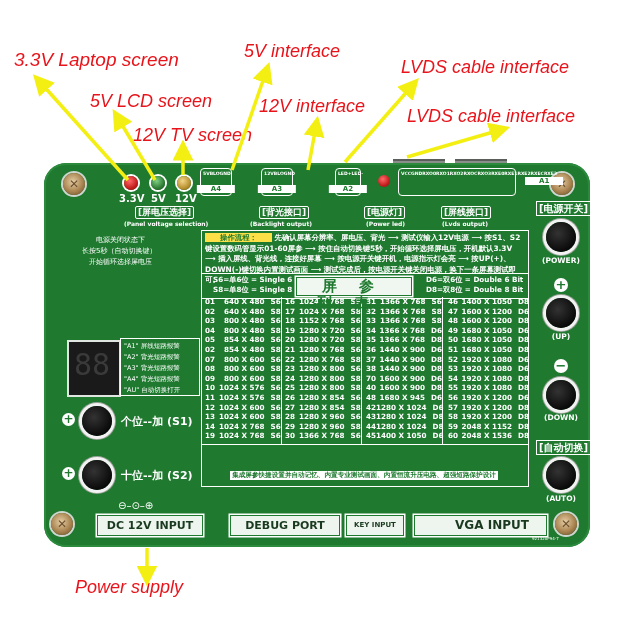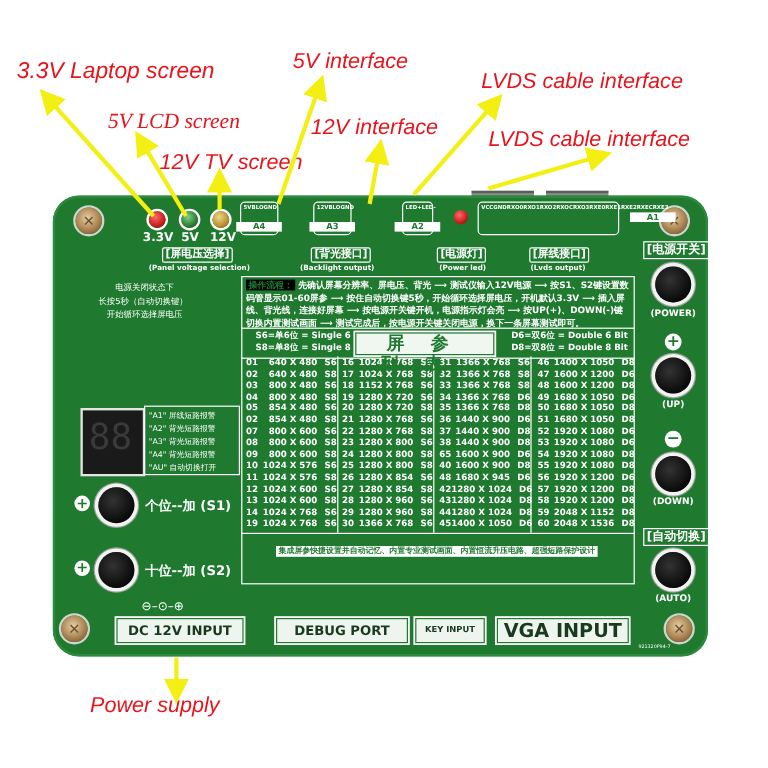--- a/index.html
+++ b/index.html
@@ -18,42 +18,42 @@
   .conntag{position:absolute;left:50%;bottom:2px;transform:translateX(-50%);background:#fff;color:#1f7a30;font-size:7px;font-weight:bold;padding:0 14px;line-height:8px;}
   .box{position:absolute;border:1.5px solid #ffffff;}
   .tester-box{position:absolute;left:63px;top:270px;width:133px;height:68px;background:#e8f2e8;border:2px solid #ffffff;box-shadow:0 0 0 1.5px #e8f2e8;}
   .tester-box div{text-align:center;color:#1f7a30;font-weight:bold;white-space:nowrap;}
   .seg{position:absolute;left:67px;top:340px;width:50px;height:53px;background:#1a1a1a;border:2px solid #e0e6e0;}
   .seg span{position:absolute;top:8px;font-family:"DejaVu Sans Mono",monospace;font-size:30px;color:#3a3a3a;line-height:1;}
   .btn{position:absolute;width:30px;height:30px;border-radius:50%;background:radial-gradient(circle at 40% 38%,#333 0%,#0a0a0a 70%);box-shadow:0 0 0 3px #f2f2f2,0 0 0 4px #9aa39a;}
   .plus{position:absolute;width:13px;height:13px;border-radius:50%;background:#ffffff;color:#1f7a30;font-weight:bold;font-size:12px;line-height:13px;text-align:center;}
   .flow{position:absolute;left:201px;top:230px;width:326px;height:255px;border:1.5px solid #ffffff;}
   .flowtext{position:absolute;left:3px;top:2px;width:320px;font-size:7.4px;line-height:10.5px;color:#ffffff;font-weight:bold;}
-  .flowtext .hl{background:#000000;color:#1f7a30;padding:0 2px;}
+  .flowtext .hl{background:#fde047;color:#1f7a30;padding:0 15px;}
   .legendrow{position:absolute;top:273px;height:24px;border-top:1.5px solid #fff;border-bottom:1.5px solid #fff;}
   .legend{position:absolute;font-size:7.2px;line-height:10px;color:#ffffff;font-weight:bold;white-space:nowrap;}
   .tabletitle{position:absolute;left:296px;top:277px;width:114px;height:17px;background:#f0f6f0;color:#1f7a30;font-weight:bold;font-size:15px;line-height:17px;text-align:center;letter-spacing:22px;text-indent:10px;border:1.5px solid #1f7a30;box-shadow:0 0 0 1.5px #fff;}
   .col{position:absolute;top:297px;height:147px;border-right:1.5px solid #fff;}
   .col .r{height:9.6px;font-size:7.2px;line-height:9.6px;color:#fff;font-weight:bold;white-space:pre;font-family:"DejaVu Sans",sans-serif;display:flex;}
   .col .r .n{width:17px;padding-left:4px;}
   .col .r .res{width:62px;text-align:right;padding-right:6px;}
   .col .r .m{width:14px;}
   .notes{position:absolute;left:203px;top:446px;width:322px;text-align:center;}
   .notes div{display:inline-block;background:#ffffff;color:#1f7a30;font-size:6.6px;font-weight:bold;line-height:9px;padding:0 2px;margin:1px 0;white-space:nowrap;}
   .port{position:absolute;top:515px;height:19px;background:#eef4ee;border:1.5px solid #1f7a30;box-shadow:0 0 0 1.5px #fff;color:#1a3a1f;font-weight:bold;text-align:center;line-height:19px;white-space:nowrap;}
   .sidebtn-label{position:absolute;color:#fff;font-size:7.5px;font-weight:bold;text-align:center;width:60px;}
   .sidehdr{position:absolute;border:1.5px solid #fff;color:#fff;font-weight:bold;font-size:10px;line-height:13px;padding:0 2px;white-space:nowrap;}
   .circ-sign{position:absolute;width:14px;height:14px;border-radius:50%;background:#fff;color:#1f7a30;font-weight:bold;text-align:center;font-size:13px;line-height:14px;}
   .edge-conn{position:absolute;top:159px;height:6px;background:#8b8f8b;border-top:2px solid #5a5e5a;z-index:0;}
 </style>
 </head>
 <body>
 
 <div class="callout" style="left:14px;top:50px;font-size:19px;">3.3V Laptop screen</div>
-<div class="callout" style="left:90px;top:92px;font-size:18px;font-family:Liberation Serif, serif;">5V LCD screen</div>
+<div class="callout" style="left:90px;top:92px;font-size:18px;">5V LCD screen</div>
 <div class="callout" style="left:133px;top:126px;font-size:18px;">12V TV screen</div>
 <div class="callout" style="left:244px;top:42px;font-size:18px;">5V interface</div>
 <div class="callout" style="left:259px;top:97px;font-size:18px;">12V interface</div>
 <div class="callout" style="left:401px;top:58px;font-size:18px;">LVDS cable interface</div>
 <div class="callout" style="left:407px;top:107px;font-size:18px;">LVDS cable interface</div>
 <div class="callout" style="left:75px;top:578px;font-size:18px;">Power supply</div>
 
 <svg class="arrows" viewBox="0 0 640 640">
   <defs>
     <marker id="ah" markerWidth="6" markerHeight="6" refX="3" refY="3" orient="auto">
@@ -222,21 +222,21 @@
   </div>
 <div class="col" id="col2" style="left: 362px; width: 80px; z-index: 2;">
     <div class="r"><span class="n">31</span><span class="res">1366 X 768</span><span class="m">S6</span></div>
     <div class="r"><span class="n">32</span><span class="res">1366 X 768</span><span class="m">S8</span></div>
     <div class="r"><span class="n">33</span><span class="res">1366 X 768</span><span class="m">S8</span></div>
     <div class="r"><span class="n">34</span><span class="res">1366 X 768</span><span class="m">D6</span></div>
     <div class="r"><span class="n">35</span><span class="res">1366 X 768</span><span class="m">D8</span></div>
     <div class="r"><span class="n">36</span><span class="res">1440 X 900</span><span class="m">D6</span></div>
     <div class="r"><span class="n">37</span><span class="res">1440 X 900</span><span class="m">D8</span></div>
     <div class="r"><span class="n">38</span><span class="res">1440 X 900</span><span class="m">D8</span></div>
-    <div class="r"><span class="n">65</span><span class="res">1600 X 900</span><span class="m">D6</span></div>
+    <div class="r"><span class="n">70</span><span class="res">1600 X 900</span><span class="m">D6</span></div>
     <div class="r"><span class="n">40</span><span class="res">1600 X 900</span><span class="m">D8</span></div>
     <div class="r"><span class="n">48</span><span class="res">1680 X 945</span><span class="m">D6</span></div>
     <div class="r"><span class="n">42</span><span class="res">1280 X 1024</span><span class="m">D6</span></div>
     <div class="r"><span class="n">43</span><span class="res">1280 X 1024</span><span class="m">D8</span></div>
     <div class="r"><span class="n">44</span><span class="res">1280 X 1024</span><span class="m">D8</span></div>
     <div class="r"><span class="n">45</span><span class="res">1400 X 1050</span><span class="m">D6</span></div>
   </div>
 <div class="col" id="col3" style="left: 444px; width: 85px; border-right: none; z-index: 2;">
     <div class="r"><span class="n">46</span><span class="res">1400 X 1050</span><span class="m">D8</span></div>
     <div class="r"><span class="n">47</span><span class="res">1600 X 1200</span><span class="m">D6</span></div>
@@ -249,21 +249,21 @@
     <div class="r"><span class="n">54</span><span class="res">1920 X 1080</span><span class="m">D8</span></div>
     <div class="r"><span class="n">55</span><span class="res">1920 X 1080</span><span class="m">D8</span></div>
     <div class="r"><span class="n">56</span><span class="res">1920 X 1200</span><span class="m">D6</span></div>
     <div class="r"><span class="n">57</span><span class="res">1920 X 1200</span><span class="m">D8</span></div>
     <div class="r"><span class="n">58</span><span class="res">1920 X 1200</span><span class="m">D8</span></div>
     <div class="r"><span class="n">59</span><span class="res">2048 X 1152</span><span class="m">D8</span></div>
     <div class="r"><span class="n">60</span><span class="res">2048 X 1536</span><span class="m">D8</span></div>
   </div>
 <div style="position:absolute;left:201px;top:444px;width:328px;border-top:1.5px solid #fff;z-index:2;"></div>
 
-<div class="notes" style="z-index:2;">
+<div class="notes" style="z-index:2;margin-top:16px;">
   <div>集成屏参快捷设置并自动记忆、内置专业测试画面、内置恒流升压电路、超强短路保护设计</div><br>
 </div>
 
 <div class="sidehdr" style="left:536px;top:201px;z-index:2;">[电源开关]</div>
 <div class="btn" style="left:546px;top:222px;z-index:2;"></div>
 <div class="sidebtn-label" style="left:531px;top:256px;z-index:2;">(POWER)</div>
 <div class="circ-sign" style="left:554px;top:278px;z-index:2;">+</div>
 <div class="btn" style="left:546px;top:298px;z-index:2;"></div>
 <div class="sidebtn-label" style="left:531px;top:332px;z-index:2;">(UP)</div>
 <div class="circ-sign" style="left:554px;top:359px;z-index:2;">−</div>
@@ -271,13 +271,13 @@
 <div class="sidebtn-label" style="left:531px;top:413px;z-index:2;">(DOWN)</div>
 <div class="sidehdr" style="left:536px;top:440px;z-index:2;">[自动切换]</div>
 <div class="btn" style="left:546px;top:460px;z-index:2;"></div>
 <div class="sidebtn-label" style="left:531px;top:494px;z-index:2;">(AUTO)</div>
 <div class="wtxt" style="left:532px;top:536px;font-size:4px;z-index:2;">921320P94-7</div>
 
 <div class="wtxt" style="left:118px;top:500px;font-size:10px;z-index:2;">⊖–⊙–⊕</div>
 <div class="port" style="left:97px;width:104px;font-size:11px;z-index:2;">DC 12V INPUT</div>
 <div class="port" style="left:230px;width:108px;font-size:11px;z-index:2;">DEBUG PORT</div>
 <div class="port" style="left:346px;width:56px;font-size:7px;z-index:2;">KEY INPUT</div>
-<div class="port" style="left:414px;width:108px;font-size:16px;z-index:2;">VGA INPUT</div>
+<div class="port" style="left:414px;width:108px;font-size:12px;z-index:2;padding-left:23px;">VGA INPUT</div>
 
 </body></html>

